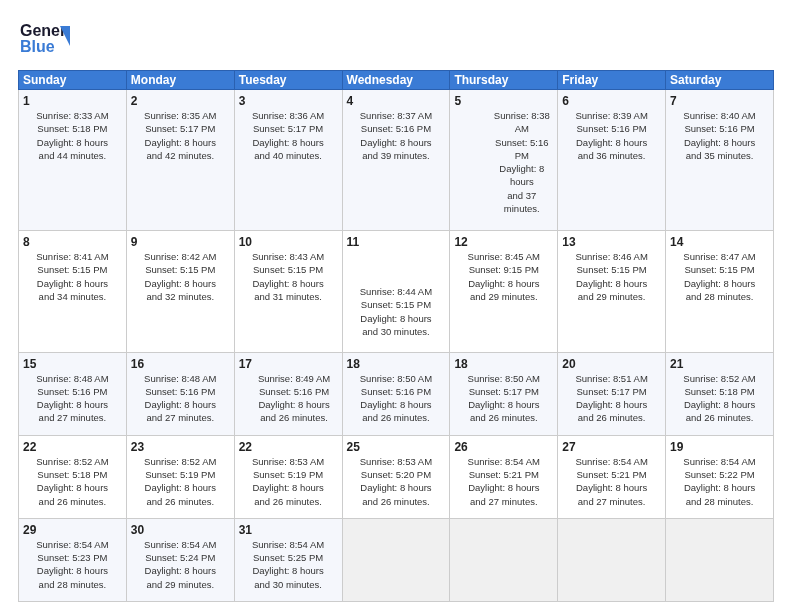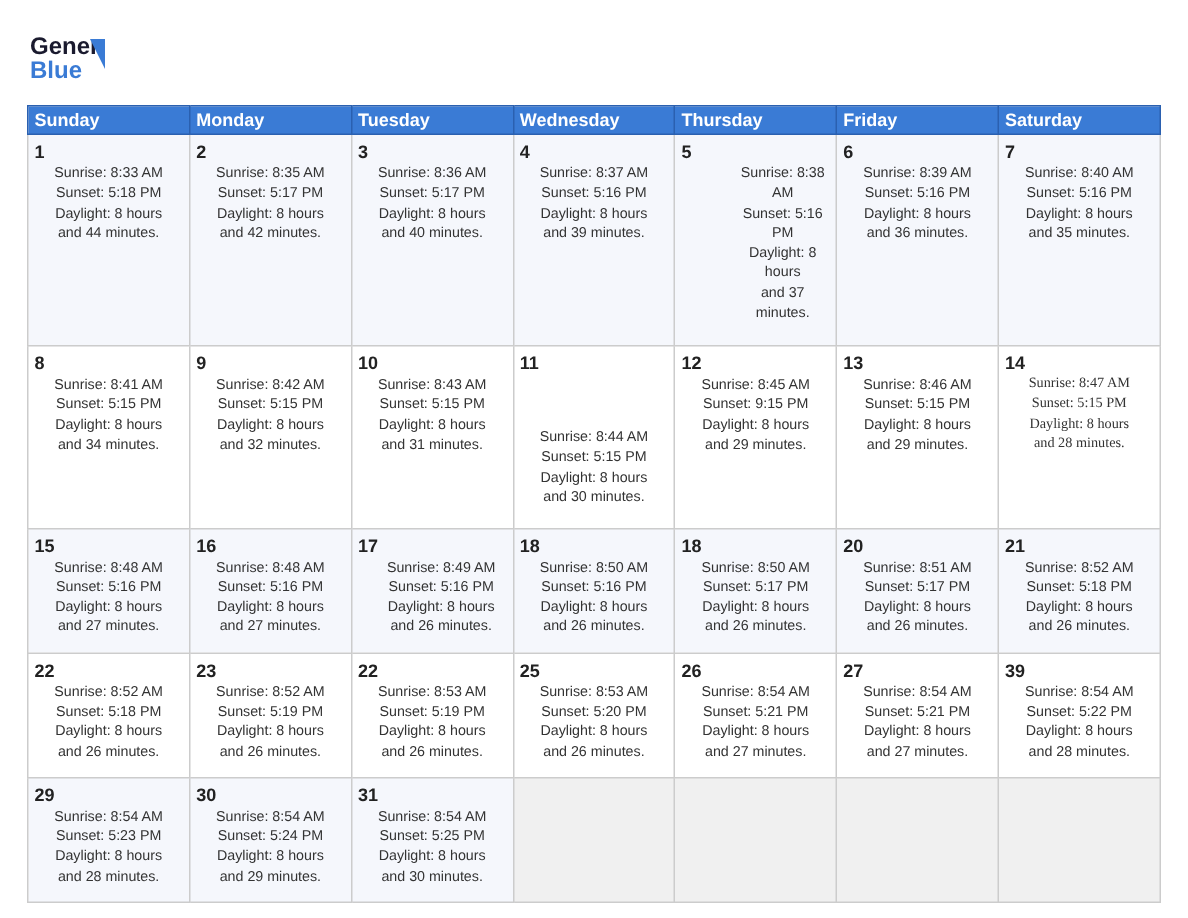--- a/index.html
+++ b/index.html
@@ -205,21 +205,21 @@
           </td>
           <td>
             <span class="day-num">13</span>
             <div class="day-info" style="white-space: pre-line;">Sunrise: 8:46 AM
 Sunset: 5:15 PM
 Daylight: 8 hours
 and 29 minutes.</div>
           </td>
           <td>
             <span class="day-num">14</span>
-            <div class="day-info" style="white-space: pre-line; font-family: Liberation Serif, serif;">Sunrise: 8:47 AM
+            <div class="day-info" style="white-space: pre-line;">Sunrise: 8:47 AM
 Sunset: 5:15 PM
 Daylight: 8 hours
 and 28 minutes.</div>
           </td>
         </tr>
         <tr>
           <td>
             <span class="day-num">15</span>
             <div class="day-info" style="white-space: pre-line;">Sunrise: 8:48 AM
 Sunset: 5:16 PM
@@ -306,21 +306,21 @@
 and 27 minutes.</div>
           </td>
           <td>
             <span class="day-num">27</span>
             <div class="day-info" style="white-space: pre-line;">Sunrise: 8:54 AM
 Sunset: 5:21 PM
 Daylight: 8 hours
 and 27 minutes.</div>
           </td>
           <td>
-            <span class="day-num">39</span>
+            <span class="day-num">19</span>
             <div class="day-info" style="white-space: pre-line;">Sunrise: 8:54 AM
 Sunset: 5:22 PM
 Daylight: 8 hours
 and 28 minutes.</div>
           </td>
         </tr>
         <tr>
           <td>
             <span class="day-num">29</span>
             <div class="day-info" style="white-space: pre-line;">Sunrise: 8:54 AM

